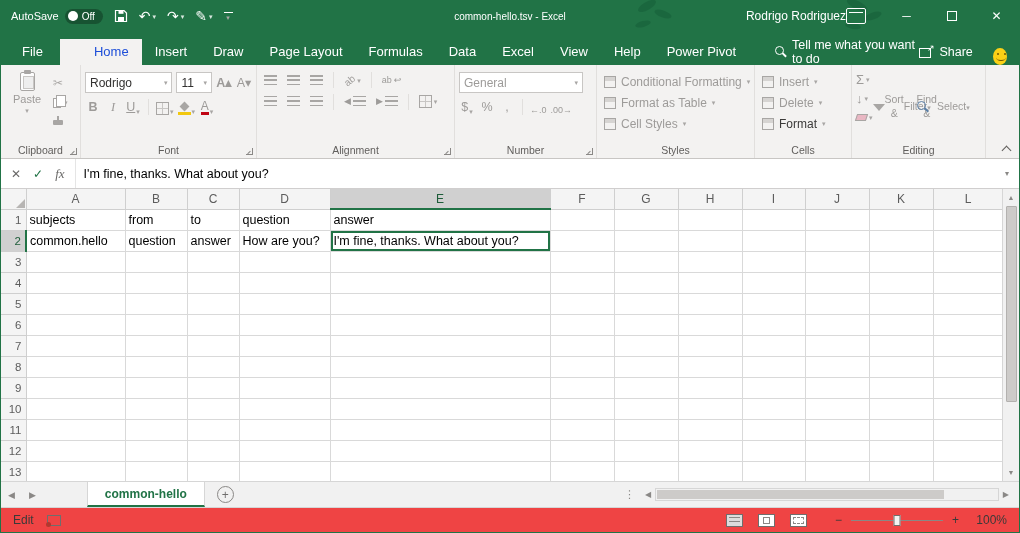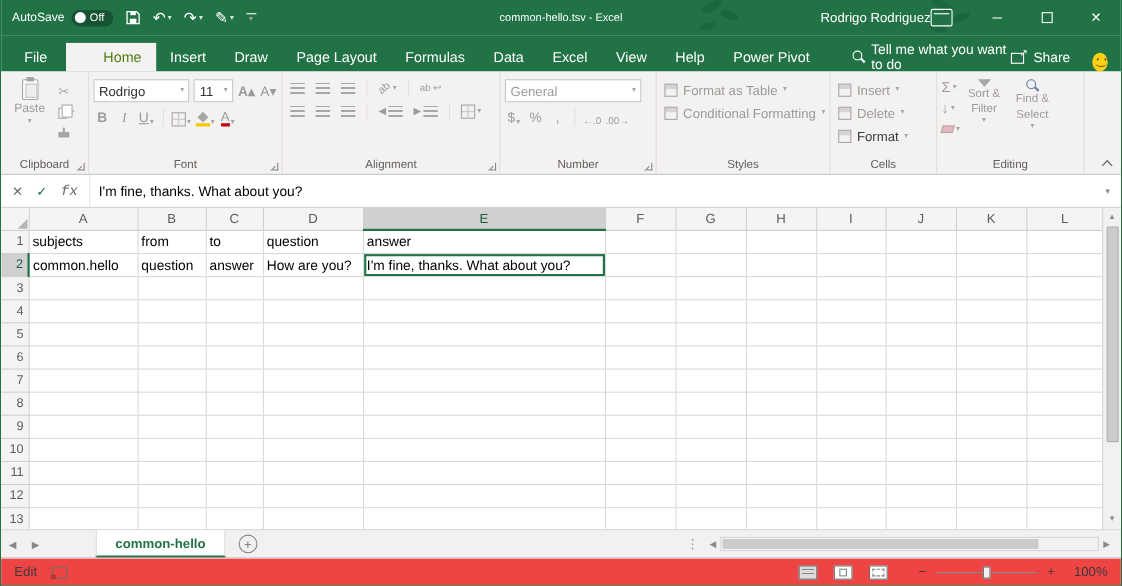--- a/index.html
+++ b/index.html
@@ -26,21 +26,21 @@
   .ribbon-opts { width:20px; height:16px; border:1px solid #fff; border-radius:2px; margin-right:18px; position:relative; }
   .ribbon-opts::before { content:""; position:absolute; left:2px; right:2px; top:3px; height:1px; background:#fff; }
   .win-btn { width:45px; height:32px; display:flex; align-items:center; justify-content:center; font-size:12px; }
   .max-box { width:10px; height:10px; border:1px solid #fff; }
 
   
   .tabrow { height:33px; background:#217346; display:flex; align-items:flex-end; color:#fff; flex:none; }
   .tab-list { display:flex; align-items:flex-end; padding-left:4px; }
   .tab { height:26px; line-height:26px; padding:0 13px; font-size:13px; white-space:nowrap;text-align:right; }
   .tab.file { padding:0 17px; }
-  .tab.active { background:#f3f2f1; color:#4d7c0f;padding-left:34px; }
+  .tab.active { background:#f3f2f1; color:#1d4ed8;padding-left:34px; }
   .tellme { display:flex; align-items:center; gap:7px; height:26px; margin-left:26px; font-size:12.5px; }
   .mag { width:12px; height:12px; position:relative; }
   .mag::before { content:""; position:absolute; left:0; top:0; width:7px; height:7px; border:1.5px solid currentColor; border-radius:50%; }
   .mag::after { content:""; position:absolute; left:7px; top:8px; width:5px; height:1.5px; background:currentColor; transform:rotate(45deg); }
   .tabrow-spacer { flex:1; }
   .share { display:flex; align-items:center; gap:6px; height:26px; margin-right:20px; font-size:12.5px; }
   .share-ic { width:14px; height:12px; position:relative; }
   .share-ic::before { content:""; position:absolute; left:0; bottom:0; width:10px; height:8px; border:1px solid #fff; }
   .share-ic::after { content:"↗"; position:absolute; right:-1px; top:-3px; font-size:9px; }
   .smiley { width:17px; height:17px; border-radius:50%; background:#fbd116; margin-right:12px; position:relative; }
@@ -83,35 +83,35 @@
   .ln { width:13px; height:11px; background:repeating-linear-gradient(to bottom,#a8a6a4 0 1.5px,transparent 1.5px 4.3px); }
   .ai { padding:2px 3px; display:flex; align-items:center; gap:2px; }
   .orient { font-size:10px; transform:rotate(-40deg); display:inline-block; }
   .tiny { font-size:9px; line-height:1; }
   .srow { display:flex; align-items:center; gap:5px; height:19px; padding:0 3px; font-size:12px; color:#9d9b99; white-space:nowrap; }
   .sgrid { width:12px; height:12px; border:1px solid #a8a6a4; flex:none;
            background-image:linear-gradient(#d6d4d2,#d6d4d2); background-size:100% 4px; background-repeat:no-repeat; }
   .ed-col { display:flex; flex-direction:column; gap:3px; padding-top:3px; }
   .ed-mini { height:16px; display:flex; align-items:center; gap:2px; font-size:13px; color:#9d9b99; }
   .eraser { width:11px; height:7px; background:#e9b7c3; border:1px solid #a8a6a4; transform:skewX(-18deg); }
-  .ed-big { width:44px; display:flex; flex-direction:column; align-items:center; padding-top:4px; font-size:10.5px; line-height:1.3; color:#9d9b99; text-align:center; }
+  .ed-big { width:44px; display:flex; flex-direction:row; align-items:center; padding-top:4px; font-size:10.5px; line-height:1.3; color:#9d9b99; text-align:center; }
   .funnel { width:0; height:0; border-left:6px solid transparent; border-right:6px solid transparent; border-top:7px solid #a8a6a4; }
   .magn { width:12px; height:12px; position:relative; }
   .magn::before { content:""; position:absolute; left:0; top:0; width:7px; height:7px; border:1.5px solid #5b7fa6; border-radius:50%; }
   .magn::after { content:""; position:absolute; left:7px; top:8px; width:5px; height:2px; background:#5b7fa6; transform:rotate(45deg); }
   .collapse-ribbon { position:absolute; right:8px; bottom:5px; width:10px; height:10px; }
   .collapse-ribbon::before { content:""; position:absolute; left:2px; top:4px; width:6px; height:6px; border-top:1.5px solid #605e5c; border-right:1.5px solid #605e5c; transform:rotate(-45deg); }
 
   
   .formulabar { height:30px; background:#fff; border-bottom:1px solid #d0cece; display:flex; align-items:stretch; flex:none; }
   .namebox { width:88px; border-right:1px solid #d0cece; display:flex; align-items:center; justify-content:space-between; padding:0 6px 0 9px; font-size:12px; color:#323130; }
   .fx-cluster { display:flex; align-items:center; gap:12px; padding:0 10px; border-right:1px solid #e5e5e5; }
   .fxc { font-size:12px; color:#696867; }
   .fxc.ok { color:#217346; }
-  .fx-lbl { font-family:Liberation Mono, monospace; font-style:italic; font-size:13px; color:#696867; }
+  .fx-lbl { font-family:Liberation Serif, serif; font-style:italic; font-size:13px; color:#696867; }
   .fcontent { flex:1; display:flex; align-items:center; padding-left:8px; font-size:12.5px; color:#000; white-space:nowrap; overflow:hidden; }
   .fb-expand { width:24px; display:flex; align-items:center; justify-content:center; color:#8a8886; font-size:8px; }
 
   
   .grid-wrap { flex:1; position:relative; overflow:hidden; background:#fff; }
   .sheet-area { position:absolute; left:0; top:0; right:17px; bottom:0; overflow:hidden; }
   table.sheet { border-collapse:collapse; table-layout:fixed; width:1002px; }
   table.sheet th { font-weight:normal; }
   .colh { height:20px; background:#f4f4f4; color:#5c5c5c; font-size:12px; text-align:center; vertical-align:middle;
           border-right:1px solid #cfcfcf; border-bottom:1px solid #cfcfcf; }
@@ -408,26 +408,31 @@
         </div>
       </div>
       <span class="rg-label">Number</span>
       <span class="launcher"></span>
     </div>
 
     <div class="rgroup" style="width:158px">
       <div class="rows" style="gap:2px;">
         <span class="srow">
           <span class="sgrid"></span>
-          <span>Format as Table</span>
+          <span>Conditional Formatting</span>
           <span class="caret">▾</span>
         </span>
         <span class="srow">
           <span class="sgrid"></span>
-          <span>Conditional Formatting</span>
+          <span>Format as Table</span>
+          <span class="caret">▾</span>
+        </span>
+        <span class="srow">
+          <span class="sgrid"></span>
+          <span>Cell Styles</span>
           <span class="caret">▾</span>
         </span>
       </div>
       <span class="rg-label">Styles</span>
     </div>
 
     <div class="rgroup" style="width:97px">
       <div class="rows" style="gap:2px;">
         <span class="srow">
           <span class="sgrid"></span>

